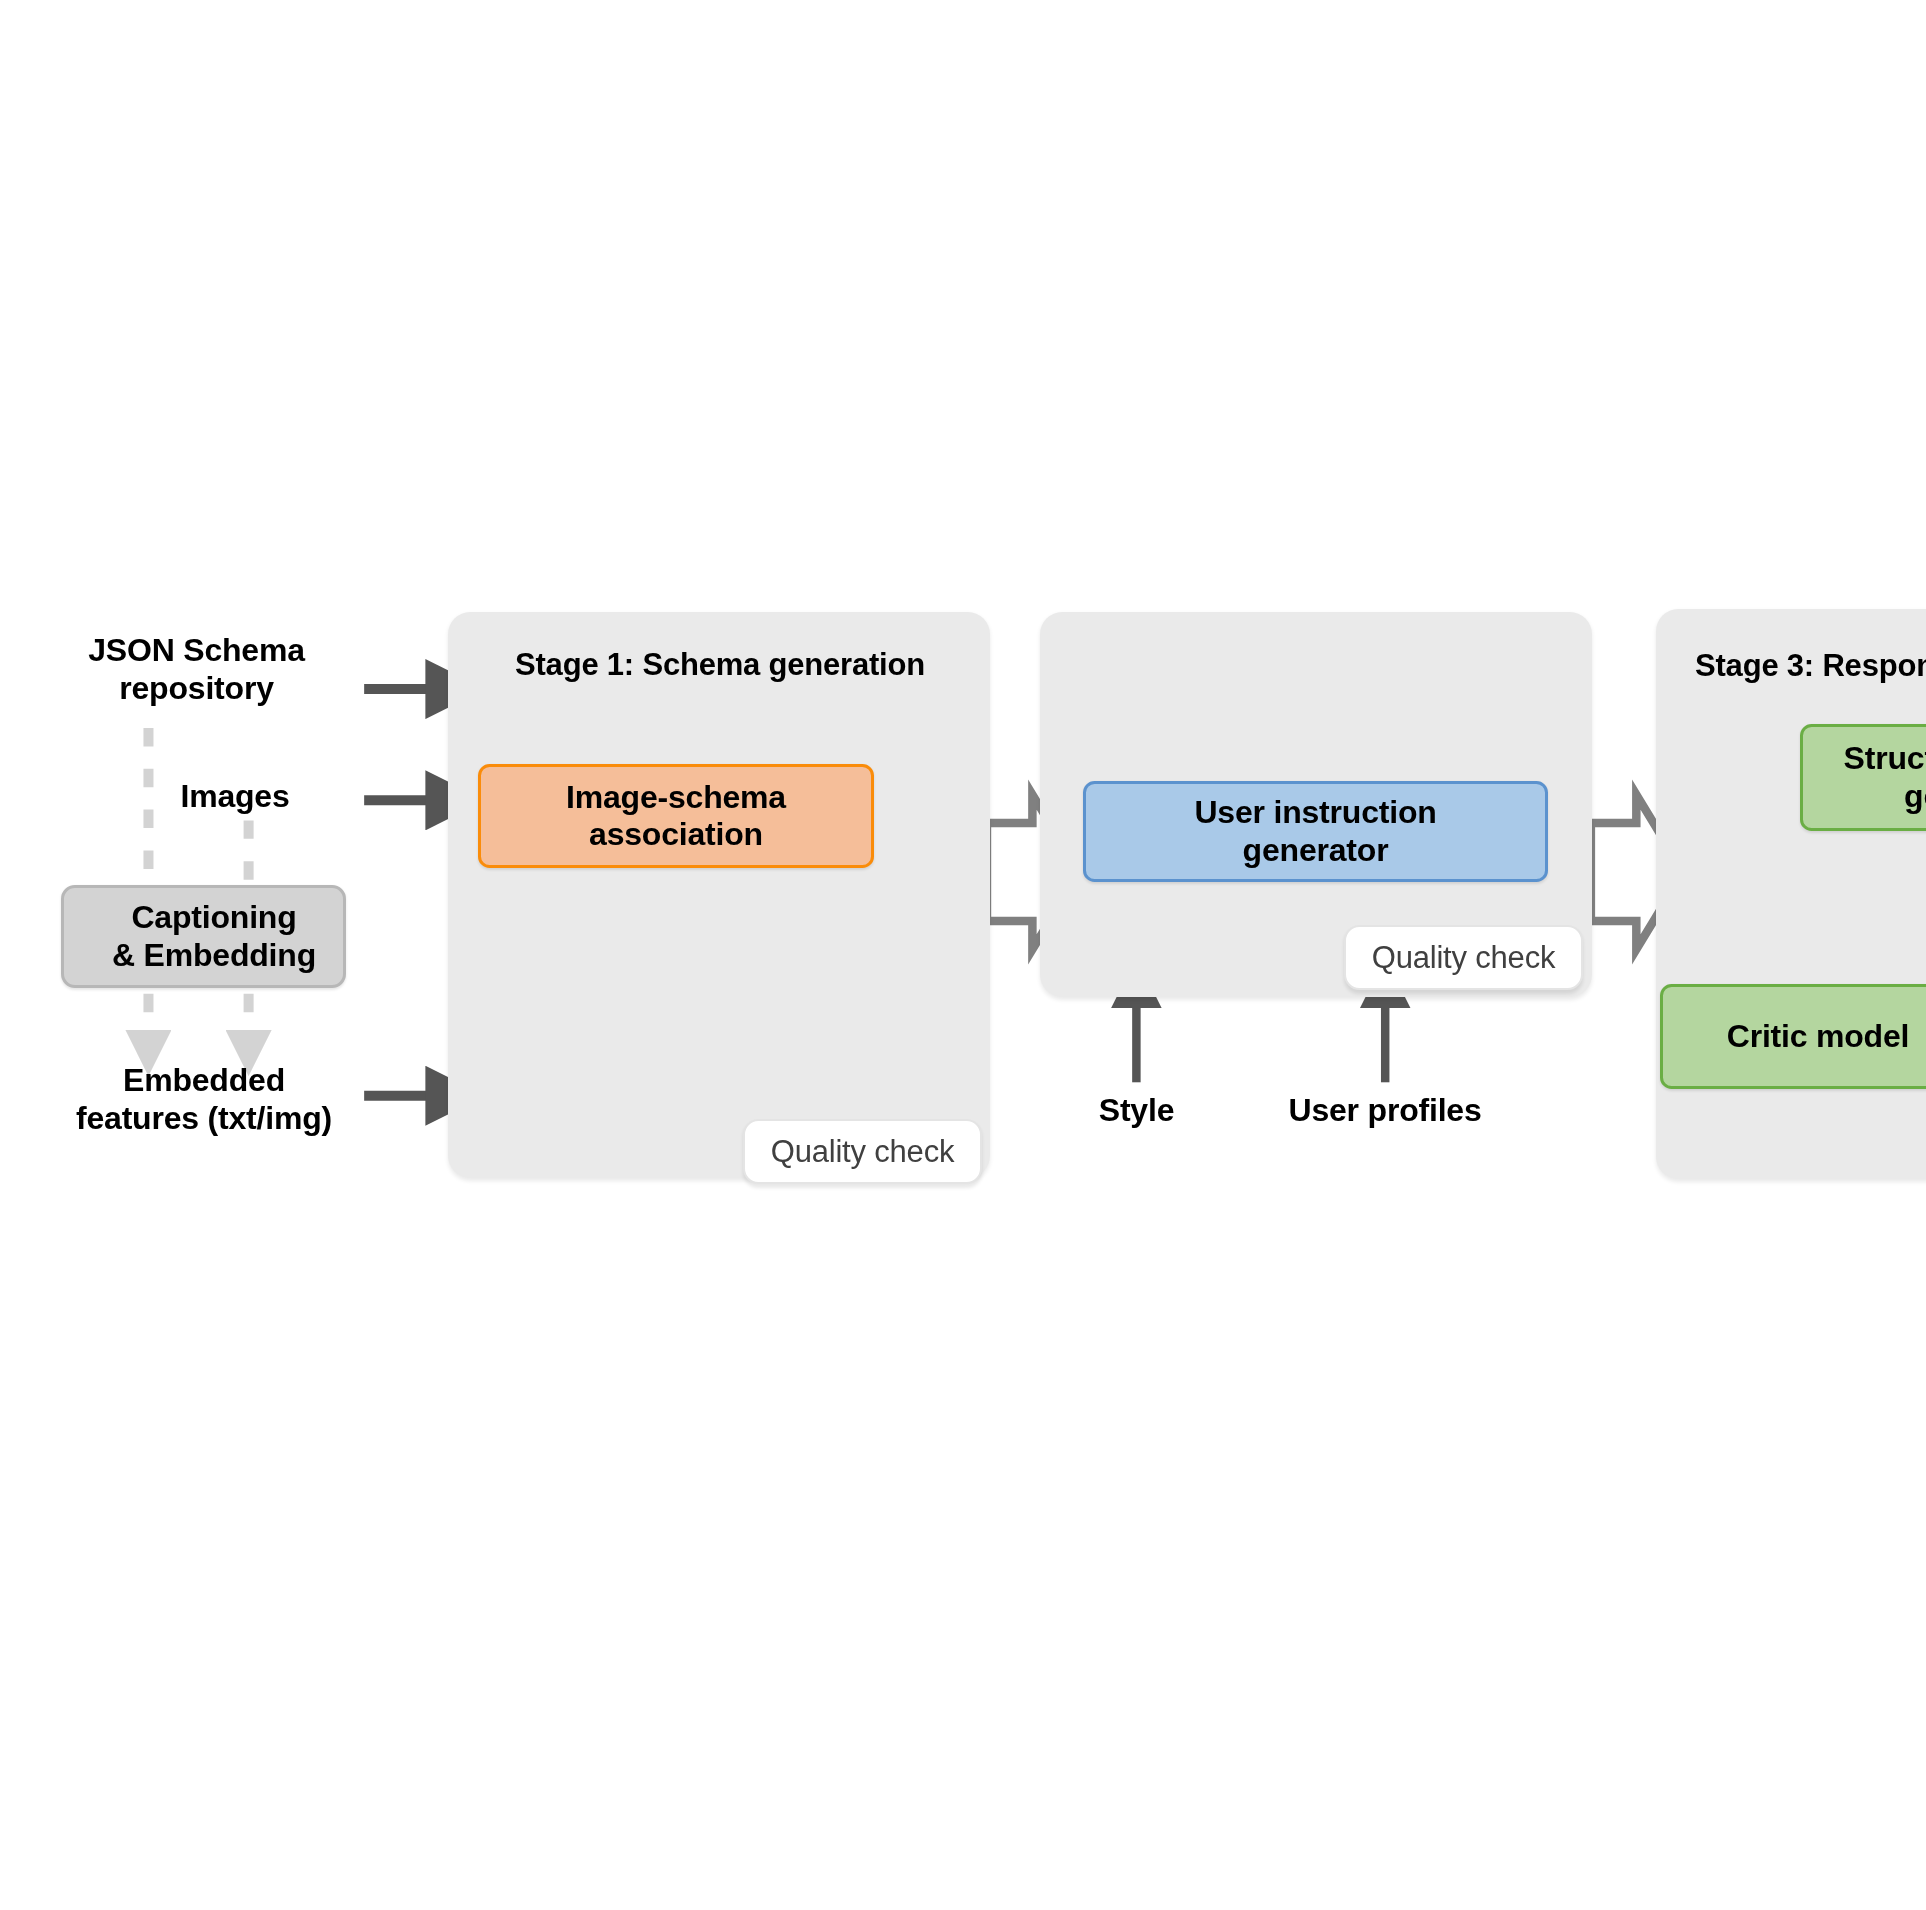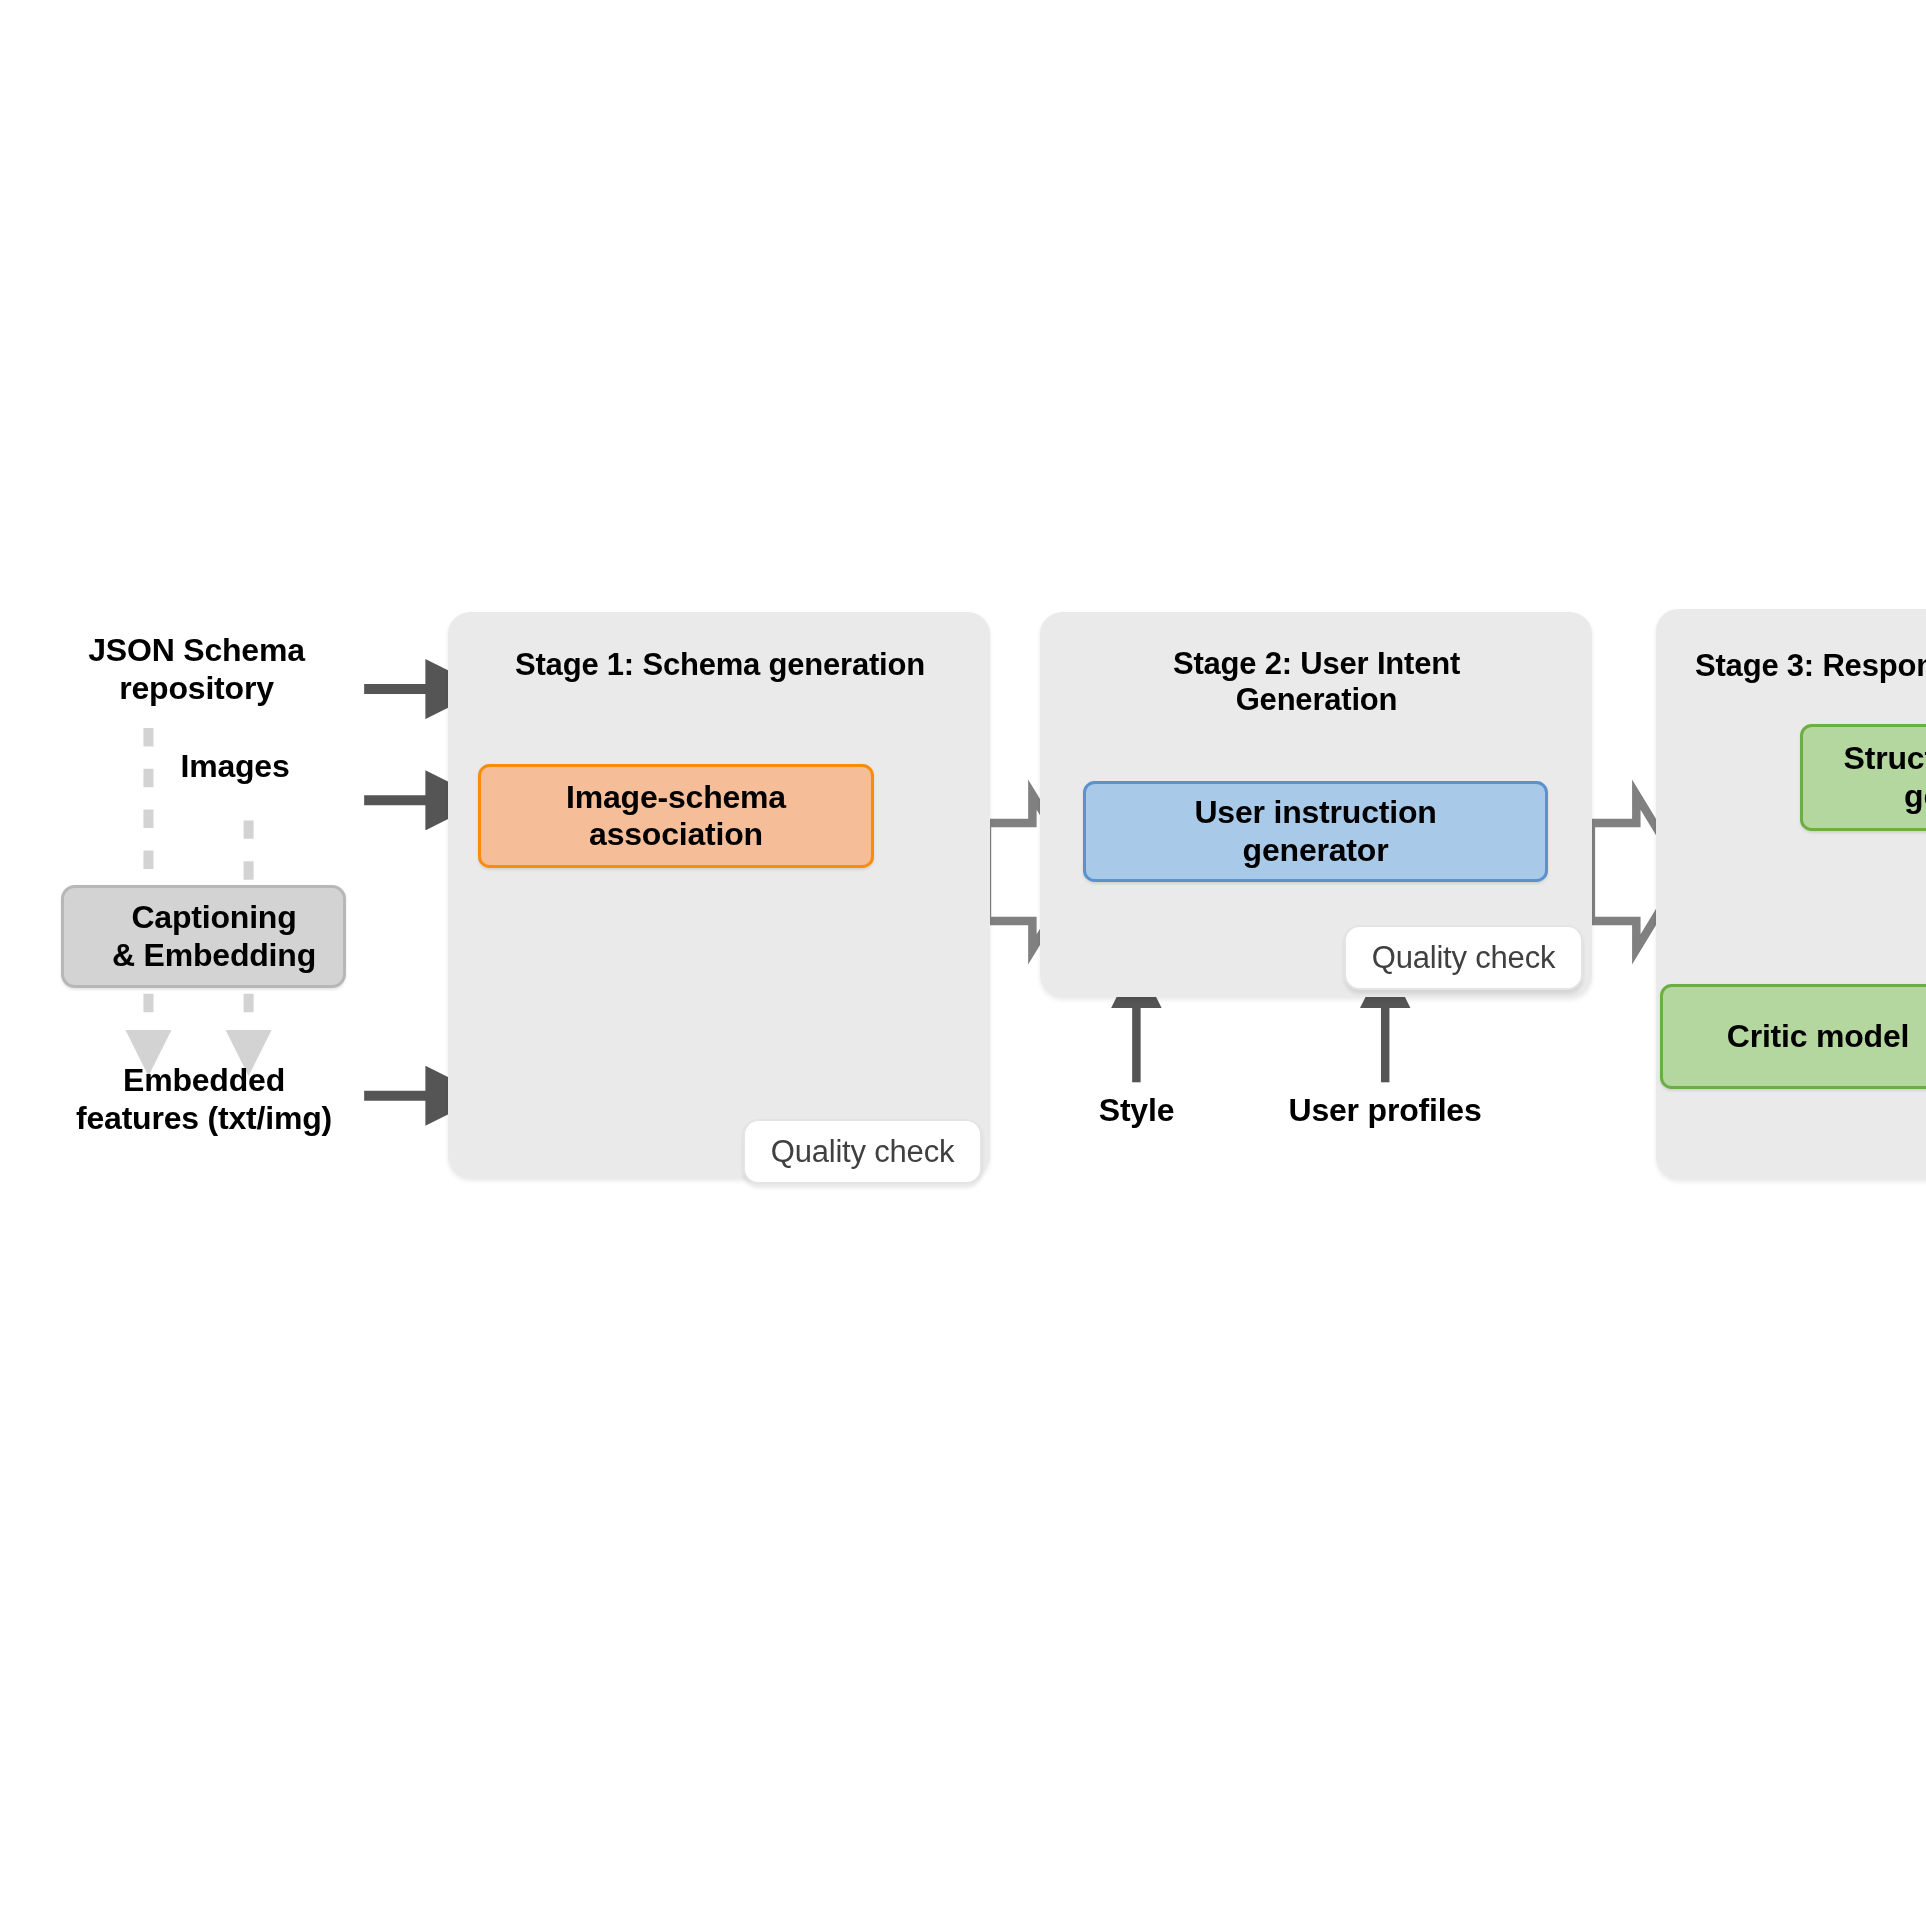--- a/index.html
+++ b/index.html
@@ -181,21 +181,21 @@
       <line x1="71" y1="131" x2="79" y2="135" stroke="#000000" stroke-width="7" stroke-linecap="round"></line>
     </g>
 
   </svg>
 
   <div class="label" style="left:50px; top:632px; width:293px; font-size:32px;">
     <div>JSON Schema</div>
     <div>repository</div>
   </div>
 
-  <div class="label" style="left:127px; top:748px; width:216px; font-size:32px;">Images</div>
+  <div class="label" style="left:127px; top:778px; width:216px; font-size:32px;">Images</div>
 
   <div class="comp-box comp-gray" style="left:61px; top:885px; width:285px; height:103px; font-size:32px;">
     <div>
       <div>Captioning</div>
       <div>&amp; Embedding</div>
     </div>
   </div>
 
   <div class="label" style="left:23px; top:1062px; width:362px; font-size:32px;">
     <div>Embedded</div>
@@ -211,24 +211,20 @@
       <div>Image-schema</div>
       <div>association</div>
     </div>
   </div>
 
 
   <div class="qc-pill" style="left:743px; top:1119px; width:239px; height:65px; font-size:31px;">Quality check</div>
 
   <div class="stage-panel" style="left:1040px; top:612px; width:552px; height:385px;"></div>
 
-  <div class="stage-title" style="left:1056px; top:646px; width:521px; font-size:31px;">
-    <div>Stage 2: User Intent</div>
-    <div>Generation</div>
-  </div>
 
   <div class="comp-box comp-blue" style="left:1083px; top:781px; width:465px; height:101px; font-size:32px;">
     <div>
       <div>User instruction</div>
       <div>generator</div>
     </div>
   </div>
 
   <div class="qc-pill" style="left:1344px; top:925px; width:239px; height:65px; font-size:31px;">Quality check</div>
 

